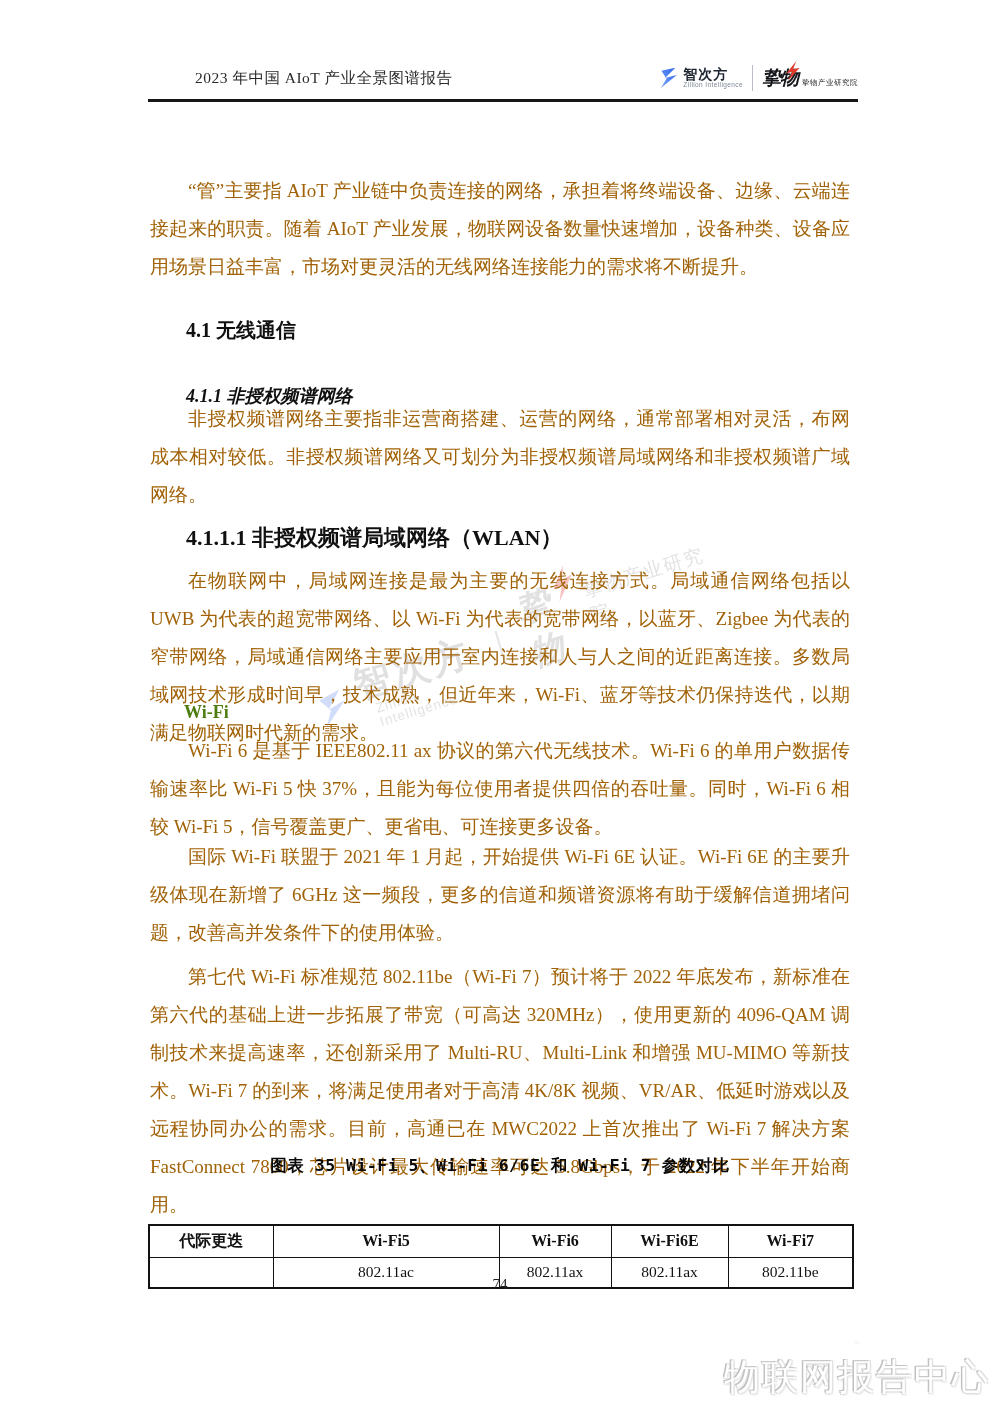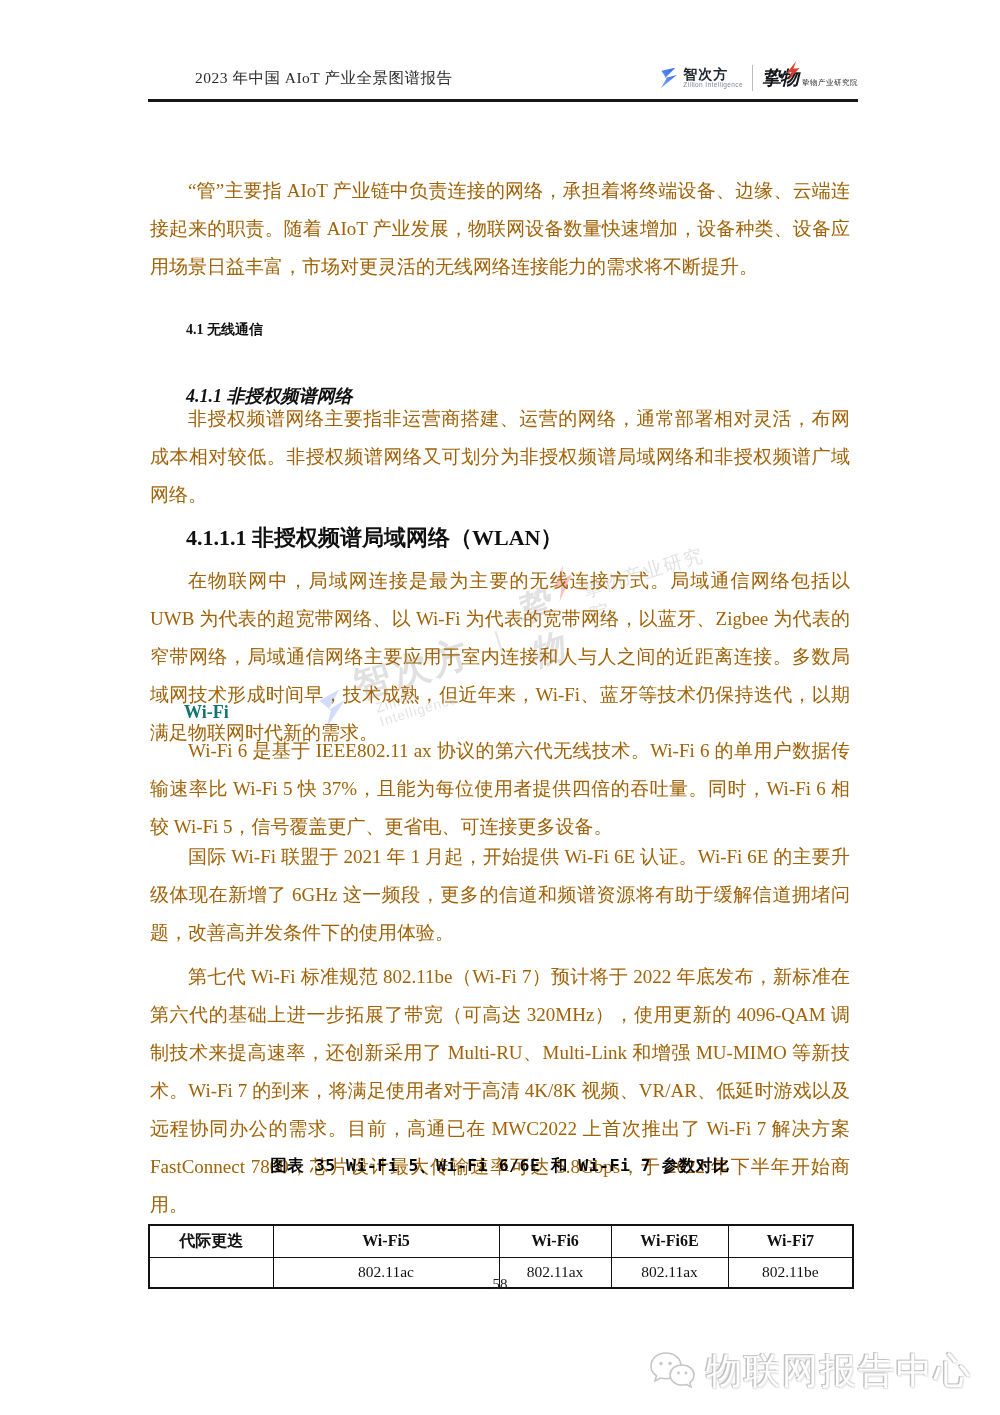--- a/index.html
+++ b/index.html
@@ -44,44 +44,44 @@
     text-align:center; font-weight:bold; font-size:26px; letter-spacing:4px; color:#111; }
   .para { position:absolute; left:150px; width:700px;
     font-size:19px; line-height:38px; text-align:justify; text-indent:2em; color:#a16207; }
   .p-intro { top:172px; }
   .p-sec411 { top:400px; }
   .p-sec4111 { top:562px; }
   .p-wifi1 { top:732px; }
   .p-wifi2 { top:838px; }
   .p-wifi3 { top:938px;margin-top:20px; }
   .hsec { position:absolute; left:186px; font-weight:bold; color:#101010; line-height:26px; }
-  .h-41 { top:317px; font-size:14px; }
+  .h-41 { top:317px; font-size:20px; }
   .h-411 { top:383px; font-size:18px;font-style:italic; }
   .h-4111 { top:525px; font-size:22px; }
-  .h-wifi { position:absolute; left:184px; top:702px; font-weight:bold; font-size:18px; color:#0f766e; }
+  .h-wifi { position:absolute; left:184px; top:702px; font-weight:bold; font-size:18px; color:#4d7c0f; }
 
   
   .fig-caption { position:absolute; top:1155px; left:148px; width:704px;
     text-align:center; font-family:"DejaVu Sans Mono","Liberation Sans",sans-serif;
     font-weight:bold; font-size:16.5px; color:#090909; letter-spacing:0.5px; }
   .fig-table { position:absolute; top:1192px; left:148px; width:704px;
     border-collapse:collapse; table-layout:fixed; }
   .fig-table th, .fig-table td {
     border:1.5px solid #121212; text-align:center; vertical-align:middle;
     font-family:"Liberation Serif", serif; color:#111; overflow:hidden; }
   .fig-table th { font-weight:bold; font-size:16px; height:32px; }
   .fig-table td { font-size:15.5px; height:31px; font-weight:normal; }
   .fig-table { border:2.5px solid #121212;margin-top:32px; }
 
   .page-number { position:absolute; top:1276px; left:0; width:100%;
     text-align:center; font-size:15px; color:#222; }
 
   
-  .footer-brand { position:absolute; top:1340px; right:28px; height:62px;
-    display:flex; align-items:center; gap:8px; }
+  .footer-brand { position:absolute; top:1340px; right:10px; height:62px;
+    display:flex; align-items:center; gap:8px;flex-direction:column; }
   .footer-label {
     font-family:"Liberation Sans", sans-serif; font-size:36px; letter-spacing:2px;
     color:#ffffff;
     text-shadow:-1.5px -1.5px 0 #c2c2c2, 1px -1px 0 #dedede, -1px 1px 0 #dedede, 1.5px 1.5px 1px #ececec; }
   .wechat-icon { display:block; }
 </style>
 </head>
 <body>
 
 <div class="page">
@@ -171,21 +171,21 @@
       <tr>
         <td></td>
         <td>802.11ac</td>
         <td>802.11ax</td>
         <td>802.11ax</td>
         <td>802.11be</td>
       </tr>
     </tbody>
   </table>
 
-  <div class="page-number">58</div>
+  <div class="page-number">74</div>
 
   <div class="footer-brand">
     <svg class="wechat-icon" width="52" height="48" viewBox="0 0 52 48">
       <g fill="#ffffff" stroke="#c6c6c6" stroke-width="1.6">
         <path d="M20 6 C11 6 5 12 5 19 C5 23 7 26.5 10.5 28.8 L9 34 L14.5 31 C16.2 31.5 18 31.8 20 31.8 C29 31.8 35 25.8 35 19 C35 12 29 6 20 6 Z"></path>
         <path d="M36 18 C29 18 24 22.5 24 28 C24 33.5 29 38 36 38 C37.5 38 39 37.8 40.3 37.4 L45 40 L43.8 35.6 C46.4 33.8 48 31 48 28 C48 22.5 43 18 36 18 Z"></path>
       </g>
       <g fill="#c6c6c6">
         <circle cx="15" cy="16.5" r="1.7"></circle>
           <circle cx="24" cy="16.5" r="1.7"></circle>

